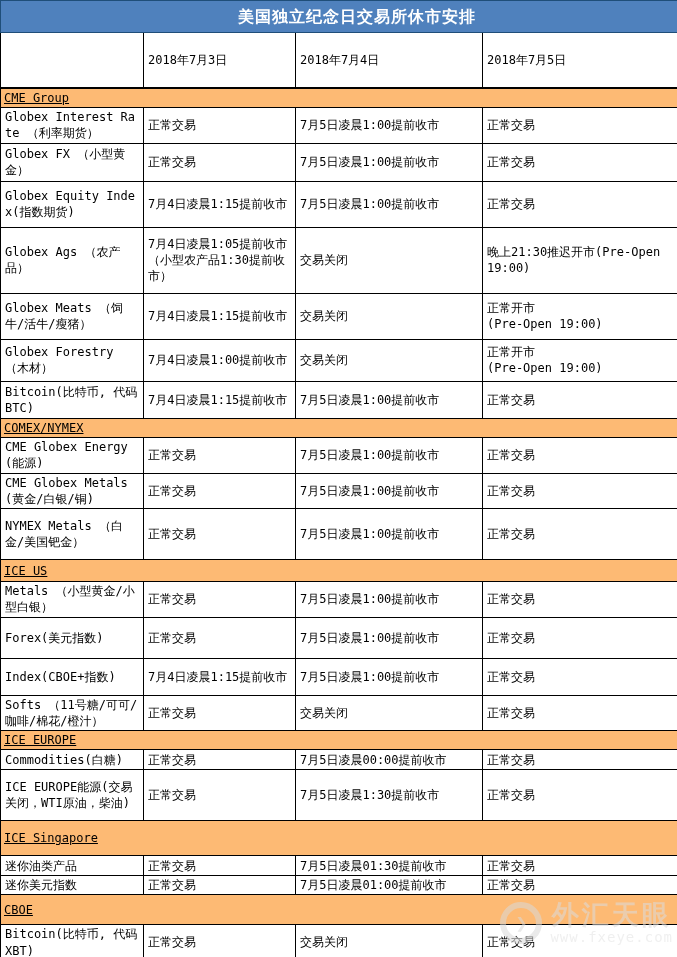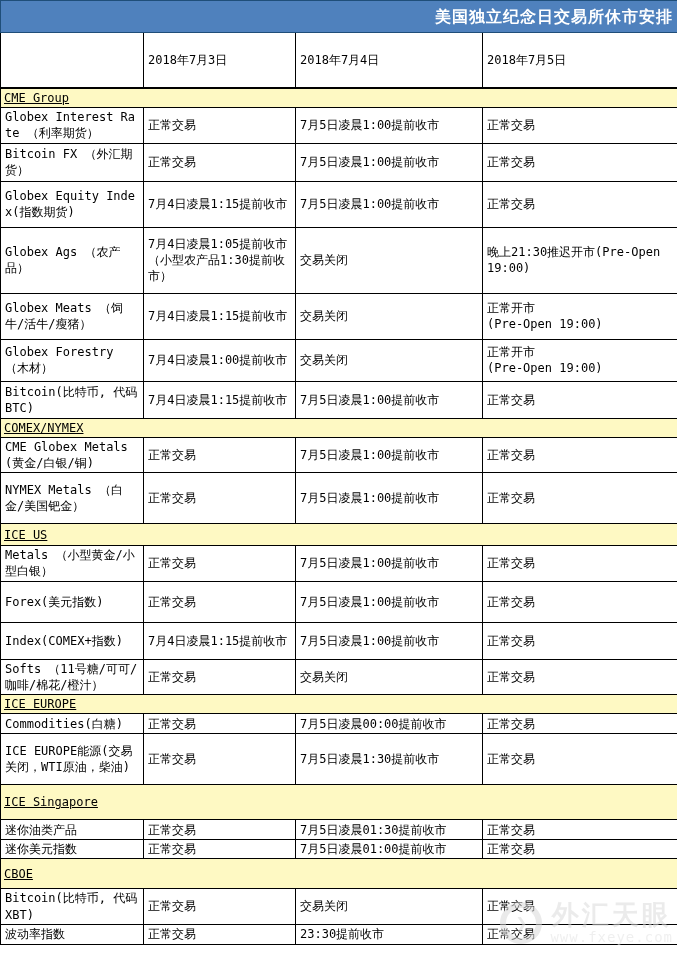--- a/index.html
+++ b/index.html
@@ -19,31 +19,31 @@
     padding: 1px 4px;
     vertical-align: middle;
     line-height: 1.35;
     word-break: break-all;
     white-space: pre-line;
     background: #fff;
   }
   tr.title-row td {
     background: #4f81bd;
     color: #fff;
-    text-align: right;
+    text-align: center;
     font-weight: bold;
     font-size: 16px;
     letter-spacing: 1px;
     font-family: "DejaVu Sans", "Liberation Sans", sans-serif;
     border: 1px solid #1f4e79;
     padding-left: 40px;
   }
   tr.header-row td { border-bottom: 2px solid #000; }
   tr.section-row td {
-    background: #fef9c3;
+    background: #fdba74;
     text-decoration: underline;
     padding-left: 3px;
   }
   .watermark {
     position: absolute;
     right: 4px;
     bottom: 12px;
     display: flex;
     align-items: center;
     gap: 8px;
@@ -91,21 +91,21 @@
     <tr class="section-row" style="height:19px">
       <td colspan="4">CME Group</td>
     </tr>
     <tr style="height:36px">
       <td>Globex Interest Rate （利率期货）</td>
       <td>正常交易</td>
       <td>7月5日凌晨1:00提前收市</td>
       <td>正常交易</td>
     </tr>
     <tr style="height:38px">
-      <td>Bitcoin FX （外汇期货）</td>
+      <td>Globex FX （小型黄金）</td>
       <td>正常交易</td>
       <td>7月5日凌晨1:00提前收市</td>
       <td>正常交易</td>
     </tr>
     <tr style="height:46px">
       <td>Globex Equity Index(指数期货)</td>
       <td>7月4日凌晨1:15提前收市</td>
       <td>7月5日凌晨1:00提前收市</td>
       <td>正常交易</td>
     </tr>
@@ -132,20 +132,26 @@
     <tr style="height:37px">
       <td>Bitcoin(比特币, 代码 BTC)</td>
       <td>7月4日凌晨1:15提前收市</td>
       <td>7月5日凌晨1:00提前收市</td>
       <td>正常交易</td>
     </tr>
 
     <tr class="section-row" style="height:19px">
       <td colspan="4">COMEX/NYMEX</td>
     </tr>
+    <tr style="height:36px">
+      <td>CME Globex Energy(能源)</td>
+      <td>正常交易</td>
+      <td>7月5日凌晨1:00提前收市</td>
+      <td>正常交易</td>
+    </tr>
     <tr style="height:29px">
       <td>CME Globex Metals(黄金/白银/铜)</td>
       <td>正常交易</td>
       <td>7月5日凌晨1:00提前收市</td>
       <td>正常交易</td>
     </tr>
     <tr style="height:51px">
       <td>NYMEX Metals （白金/美国钯金）</td>
       <td>正常交易</td>
       <td>7月5日凌晨1:00提前收市</td>
@@ -161,21 +167,21 @@
       <td>7月5日凌晨1:00提前收市</td>
       <td>正常交易</td>
     </tr>
     <tr style="height:41px">
       <td>Forex(美元指数)</td>
       <td>正常交易</td>
       <td>7月5日凌晨1:00提前收市</td>
       <td>正常交易</td>
     </tr>
     <tr style="height:37px">
-      <td>Index(COMEX+指数)</td>
+      <td>Index(CBOE+指数)</td>
       <td>7月4日凌晨1:15提前收市</td>
       <td>7月5日凌晨1:00提前收市</td>
       <td>正常交易</td>
     </tr>
     <tr style="height:31px">
       <td>Softs （11号糖/可可/咖啡/棉花/橙汁）</td>
       <td>正常交易</td>
       <td>交易关闭</td>
       <td>正常交易</td>
     </tr>

